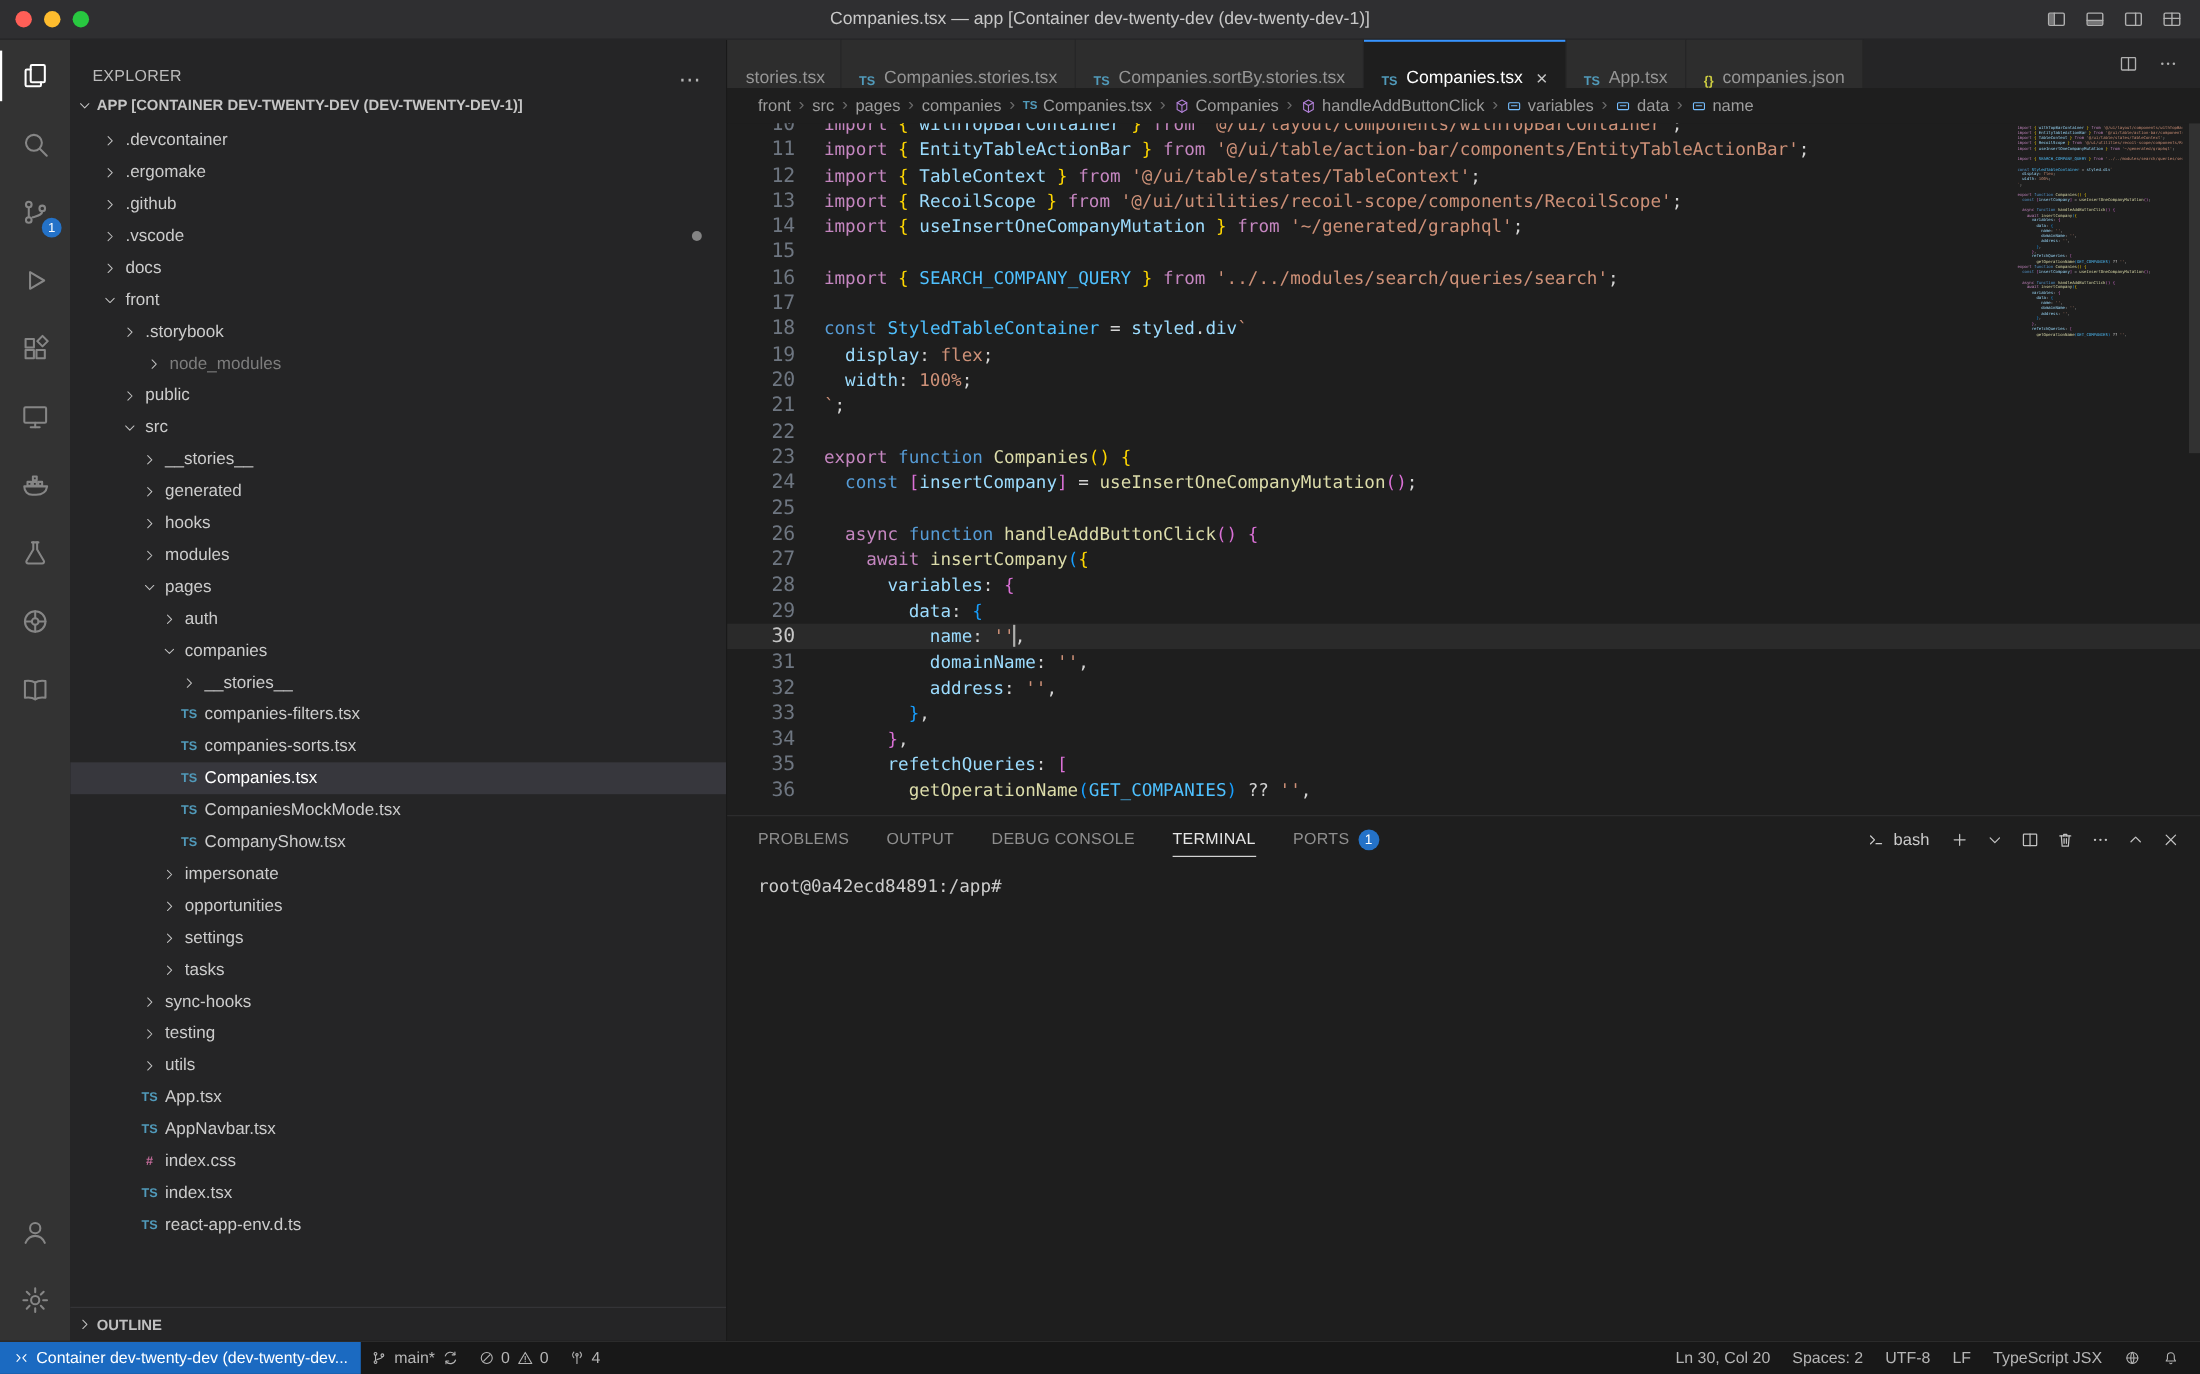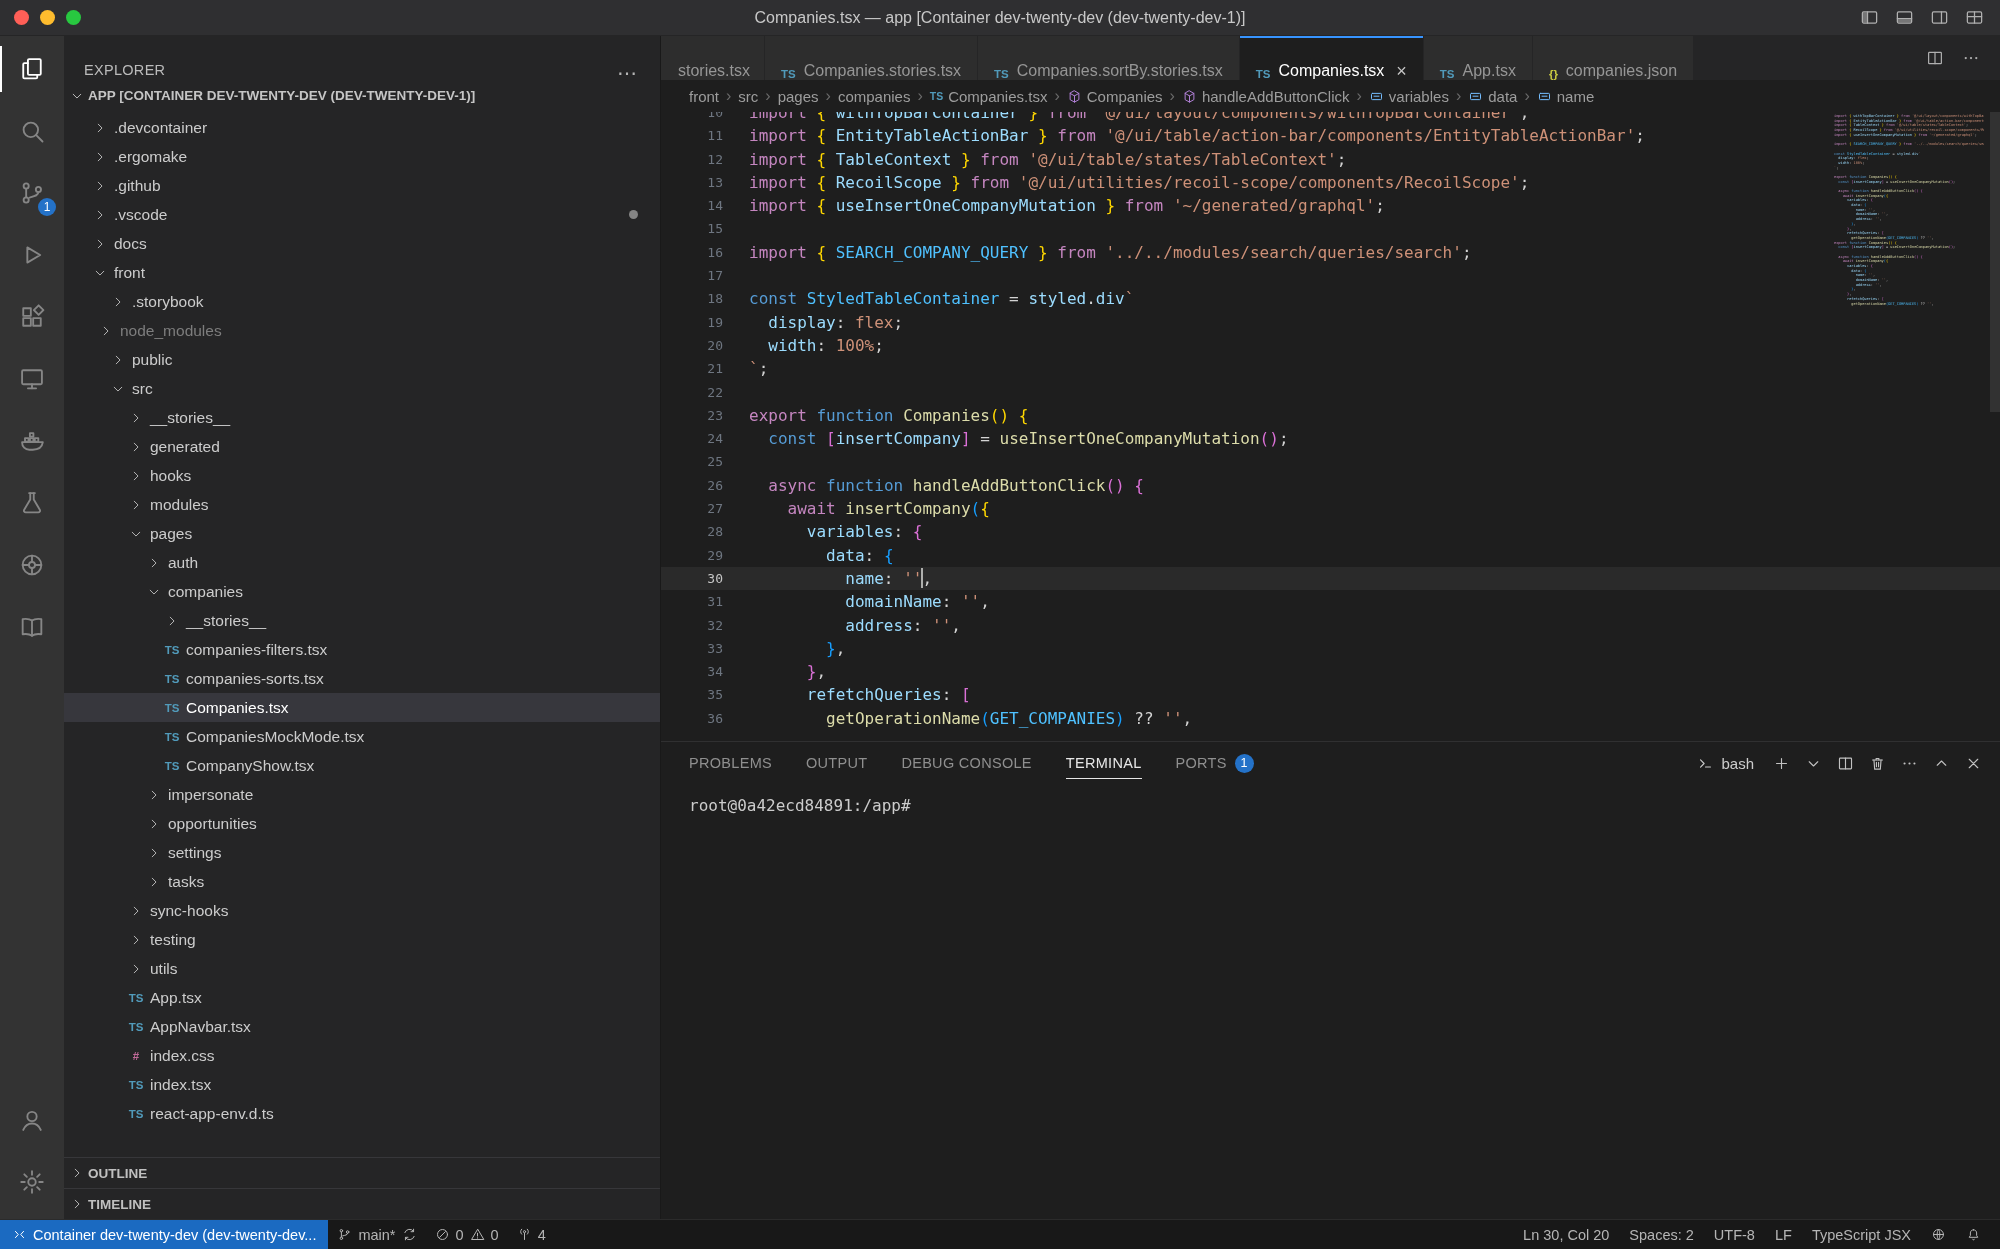--- a/index.html
+++ b/index.html
@@ -83,21 +83,21 @@
   .bc-ico svg{width:15px;height:15px}
   .bc-ts{font-size:10.5px;font-weight:700;color:#519aba}
   .sym-method{color:#b180d7}.sym-var{color:#75beff}
 
   
   .code-area{flex:1;position:relative;overflow:hidden;background:#1e1e1e;min-height:0}
   .code-scroll{position:absolute;top:-11px;left:0;right:0;
     font-family:"DejaVu Sans Mono",monospace;font-size:16px;line-height:23.3px}
   .cline{height:23.3px;display:flex;align-items:center;white-space:pre}
   .cline.active{background:rgba(255,255,255,.055)}
-  .lnum{width:88px;flex:none;text-align:right;padding-right:26px;color:#6e7681;font-size:13px}
+  .lnum{width:88px;flex:none;text-align:right;padding-right:26px;color:#6e7681;font-size:18px}
   .cline.active .lnum{color:#c6c6c6}
   .ltext{white-space:pre}
   .tk-kw{color:#C586C0}.tk-st{color:#569CD6}.tk-fn{color:#DCDCAA}.tk-v{color:#9CDCFE}
   .tk-c{color:#4FC1FF}.tk-s{color:#CE9178}.tk-p{color:#D4D4D4}
   .tk-b1{color:#FFD700}.tk-b2{color:#DA70D6}.tk-b3{color:#179FFF}
   .cursor{display:inline-block;width:2px;height:20px;background:#aeafad;vertical-align:-4px;margin:0 -1px}
   .minimap{position:absolute;top:2px;right:16px;width:150px;max-height:560px;overflow:hidden;
     font-family:"DejaVu Sans Mono",monospace;font-size:3.6px;line-height:4.7px;opacity:.95;cursor:pointer}
   .mline{height:4.7px;white-space:pre;overflow:hidden}
   .scroll-thumb{position:absolute;top:0;right:0;width:10px;height:300px;background:rgba(121,121,121,.22)}
@@ -343,21 +343,21 @@
             <span class="tlabel">front</span>
           </div>
           <div class="trow" style="padding-left:44px">
             <span class="tw">
               <svg viewBox="0 0 24 24">
                 <path d="M9 5.5l6.5 6.5L9 18.5"></path>
               </svg>
             </span>
             <span class="tlabel">.storybook</span>
           </div>
-          <div class="trow dimmed" style="padding-left:32px">
+          <div class="trow dimmed" style="padding-left:66px">
             <span class="tw">
               <svg viewBox="0 0 24 24">
                 <path d="M9 5.5l6.5 6.5L9 18.5"></path>
               </svg>
             </span>
             <span class="tlabel">node_modules</span>
           </div>
           <div class="trow" style="padding-left:44px">
             <span class="tw">
               <svg viewBox="0 0 24 24">
@@ -536,28 +536,20 @@
           </div>
         </div>
       <div class="sb-bottom" id="sbBottom">
           <div class="sec">
             <span class="icn ">
               <svg viewBox="0 0 24 24">
                 <path d="M9 5.5l6.5 6.5L9 18.5"></path>
               </svg>
             </span>
             <span>OUTLINE</span>
-          </div>
-          <div class="sec">
-            <span class="icn ">
-              <svg viewBox="0 0 24 24">
-                <path d="M9 5.5l6.5 6.5L9 18.5"></path>
-              </svg>
-            </span>
-            <span>TIMELINE</span>
           </div>
         </div>
     </aside>
 
     <section class="editor-col">
       <div class="tabbar">
         <div class="tabs" id="tabs">
             <div class="tab clip">
               <span class="tab-label">stories.tsx</span>
             </div>

